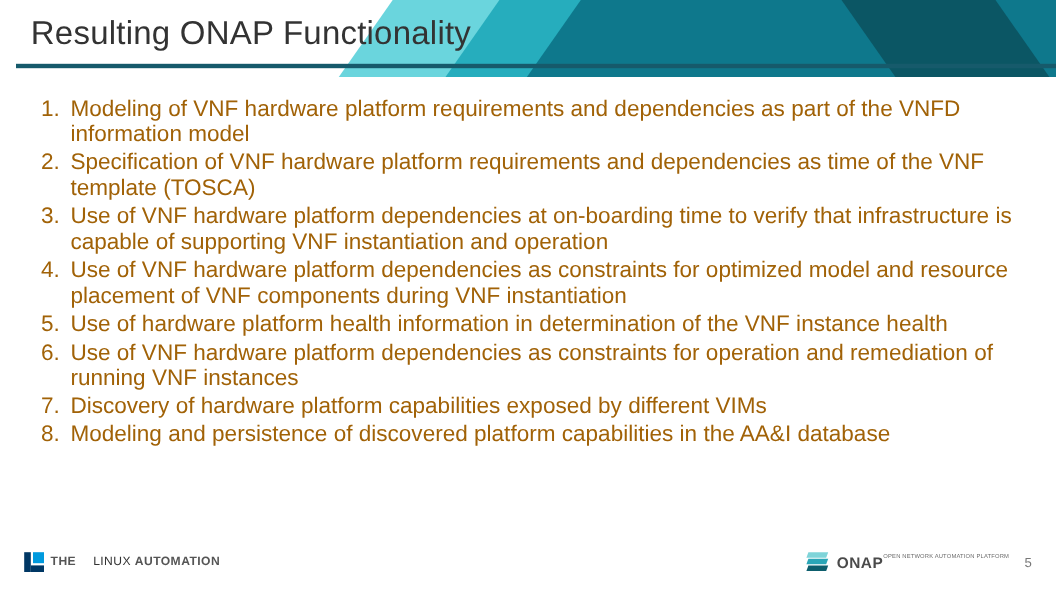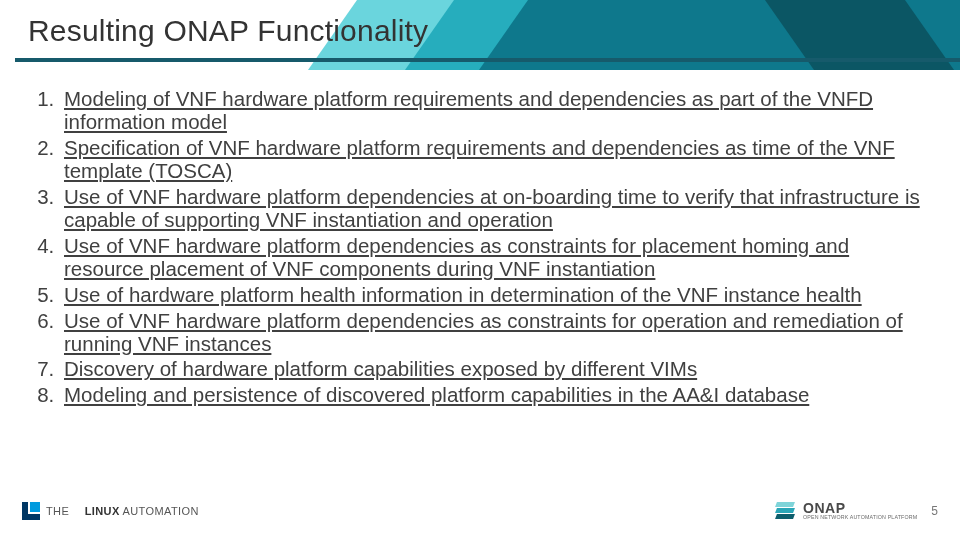--- a/index.html
+++ b/index.html
@@ -81,22 +81,21 @@
     font-weight: 400;
     z-index: 5;
     letter-spacing: 0.2px;
   }
   
   .body {
     position: absolute;
     top: 88px;
     left: 20px;
     right: 28px;
-    color: #404040;
-    text-decoration: underline;
+    color: #a16207;
   }
   ol.points {
     margin: 0;
     padding-left: 40px;
     font-size: 20.5px;
     line-height: 1.12;
   }
   ol.points li {
     margin-bottom: 3px;
     padding-left: 4px;
@@ -141,22 +140,22 @@
     position: absolute;
     left: 6px; bottom: 0;
     width: 12px; height: 6px;
     background: #003764;
   }
   .lf-text {
     font-size: 11px;
     letter-spacing: 0.4px;
     font-weight: 400;
   }
-  .lf-text .thin { font-weight: 400; color:#555;text-align:center; }
-  .lf-text .bold { font-weight: 700; color:#333;padding-left:12px; }
+  .lf-text .thin { font-weight: 700; color:#555;text-align:center; }
+  .lf-text .bold { font-weight: 400; color:#333;padding-left:12px; }
   .right-group {
     display: flex;
     align-items: center;
     gap: 14px;
   }
   .onap-logo {
     display: flex;
     align-items: center;
     gap: 6px;
   }
@@ -166,21 +165,21 @@
     position: relative;
   }
   .onap-mark .l1,.onap-mark .l2,.onap-mark .l3{
     position:absolute; left:3px; width:18px; height:5px;
     transform: skewX(-20deg);
   }
   .onap-mark .l1{ top:0; background:#7fd4d9;}
   .onap-mark .l2{ top:6px; background:#2aa6b7;}
   .onap-mark .l3{ top:12px; background:#0d5e6d;}
   .onap-text {
-    display:flex; flex-direction:column; line-height:1;
+    display:flex; line-height:1;
   }
   .onap-text .main{
     font-size: 14px;
     font-weight: 700;
     color: #4a4a4a;
     letter-spacing: 0.5px;
   }
   .onap-text .sub{
     font-size: 5.3px;
     color: #6b6b6b;
@@ -205,21 +204,21 @@
     <div class="hb-rule"></div>
   </div>
 
   <div class="title">Resulting ONAP Functionality</div>
 
   <div class="body">
     <ol class="points">
       <li>Modeling of VNF hardware platform requirements and dependencies as part of the VNFD information model</li>
       <li>Specification of VNF hardware platform requirements and dependencies as time of the VNF template (TOSCA)</li>
       <li>Use of VNF hardware platform dependencies at on-boarding time to verify that infrastructure is capable of supporting VNF instantiation and operation</li>
-      <li>Use of VNF hardware platform dependencies as constraints for placement homing and resource placement of VNF components during VNF instantiation</li>
+      <li>Use of VNF hardware platform dependencies as constraints for optimized model and resource placement of VNF components during VNF instantiation</li>
       <li>Use of hardware platform health information in determination of the VNF instance health</li>
       <li>Use of VNF hardware platform dependencies as constraints for operation and remediation of running VNF instances</li>
       <li>Discovery of hardware platform capabilities exposed by different VIMs</li>
       <li>Modeling and persistence of discovered platform capabilities in the AA&amp;I database</li>
     </ol>
   </div>
 
   <div class="footer">
     <div class="lf-logo">
       <div class="lf-mark">

